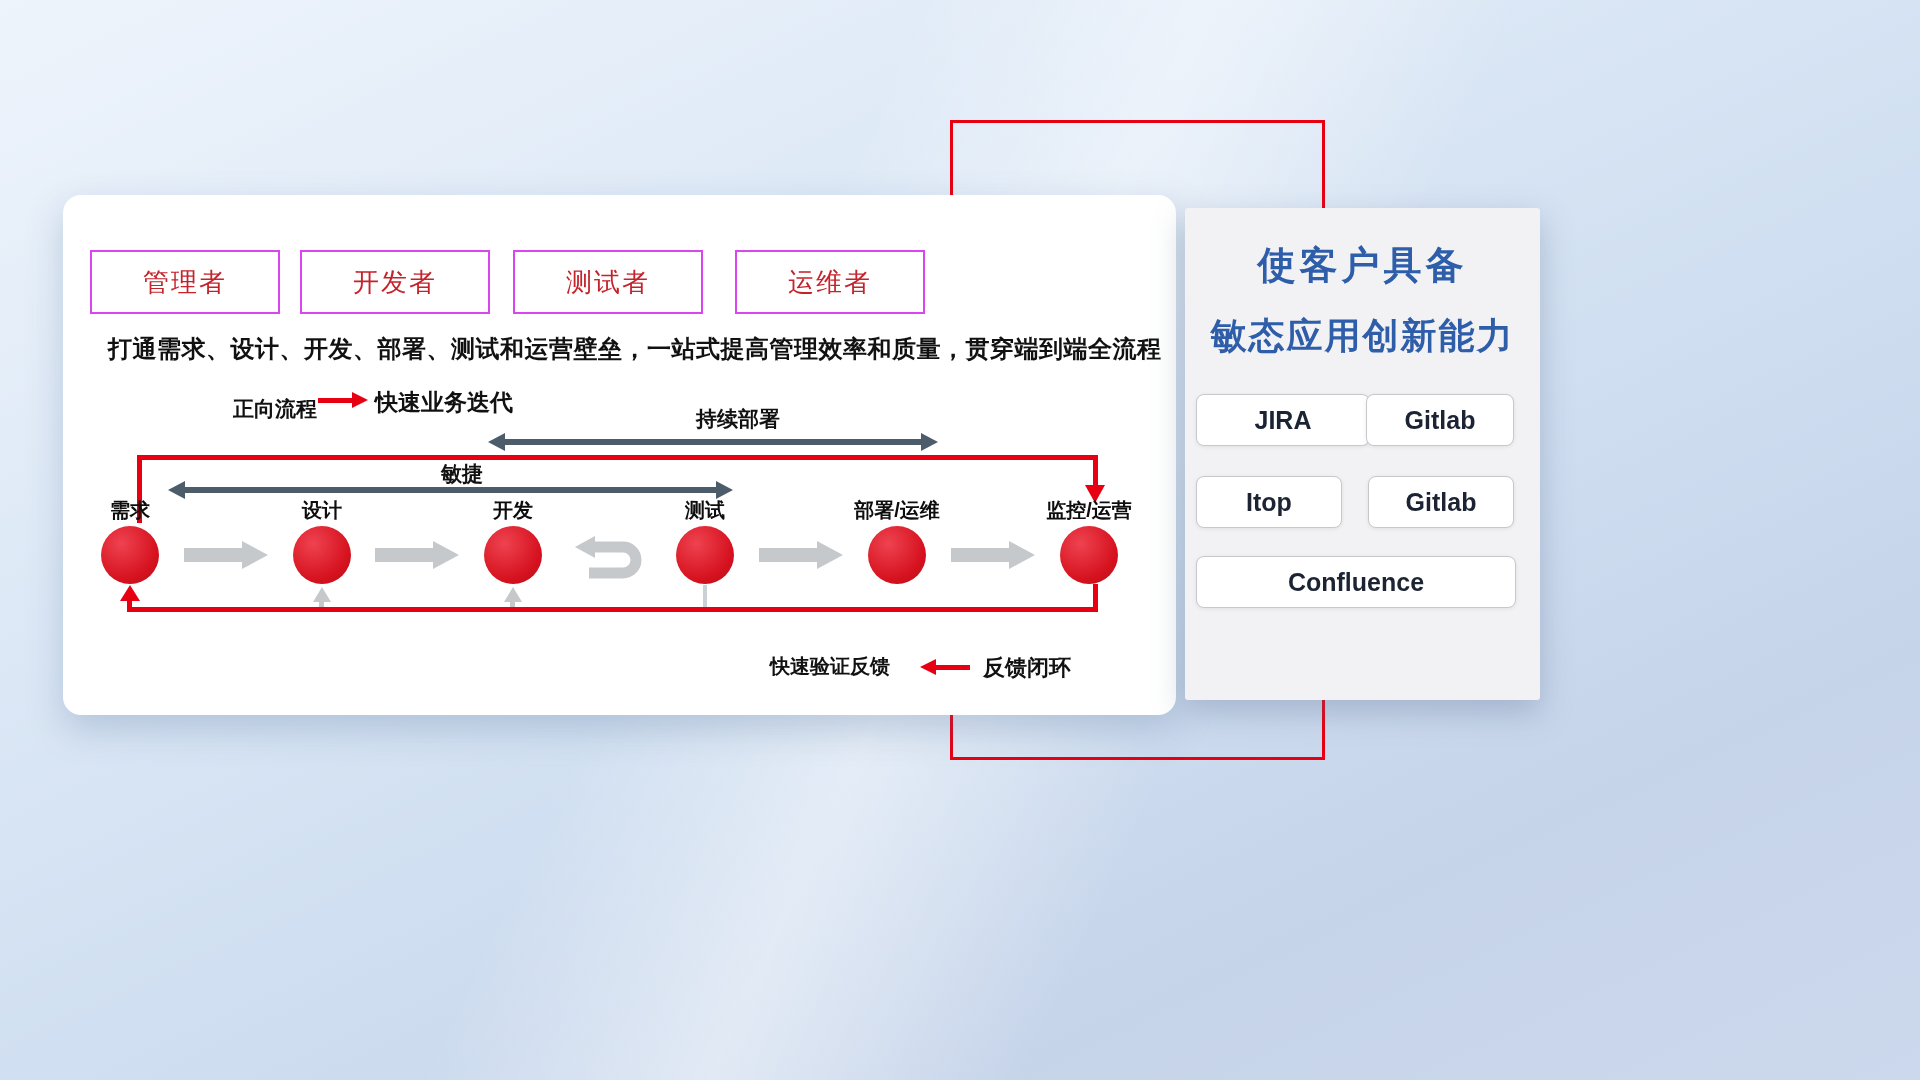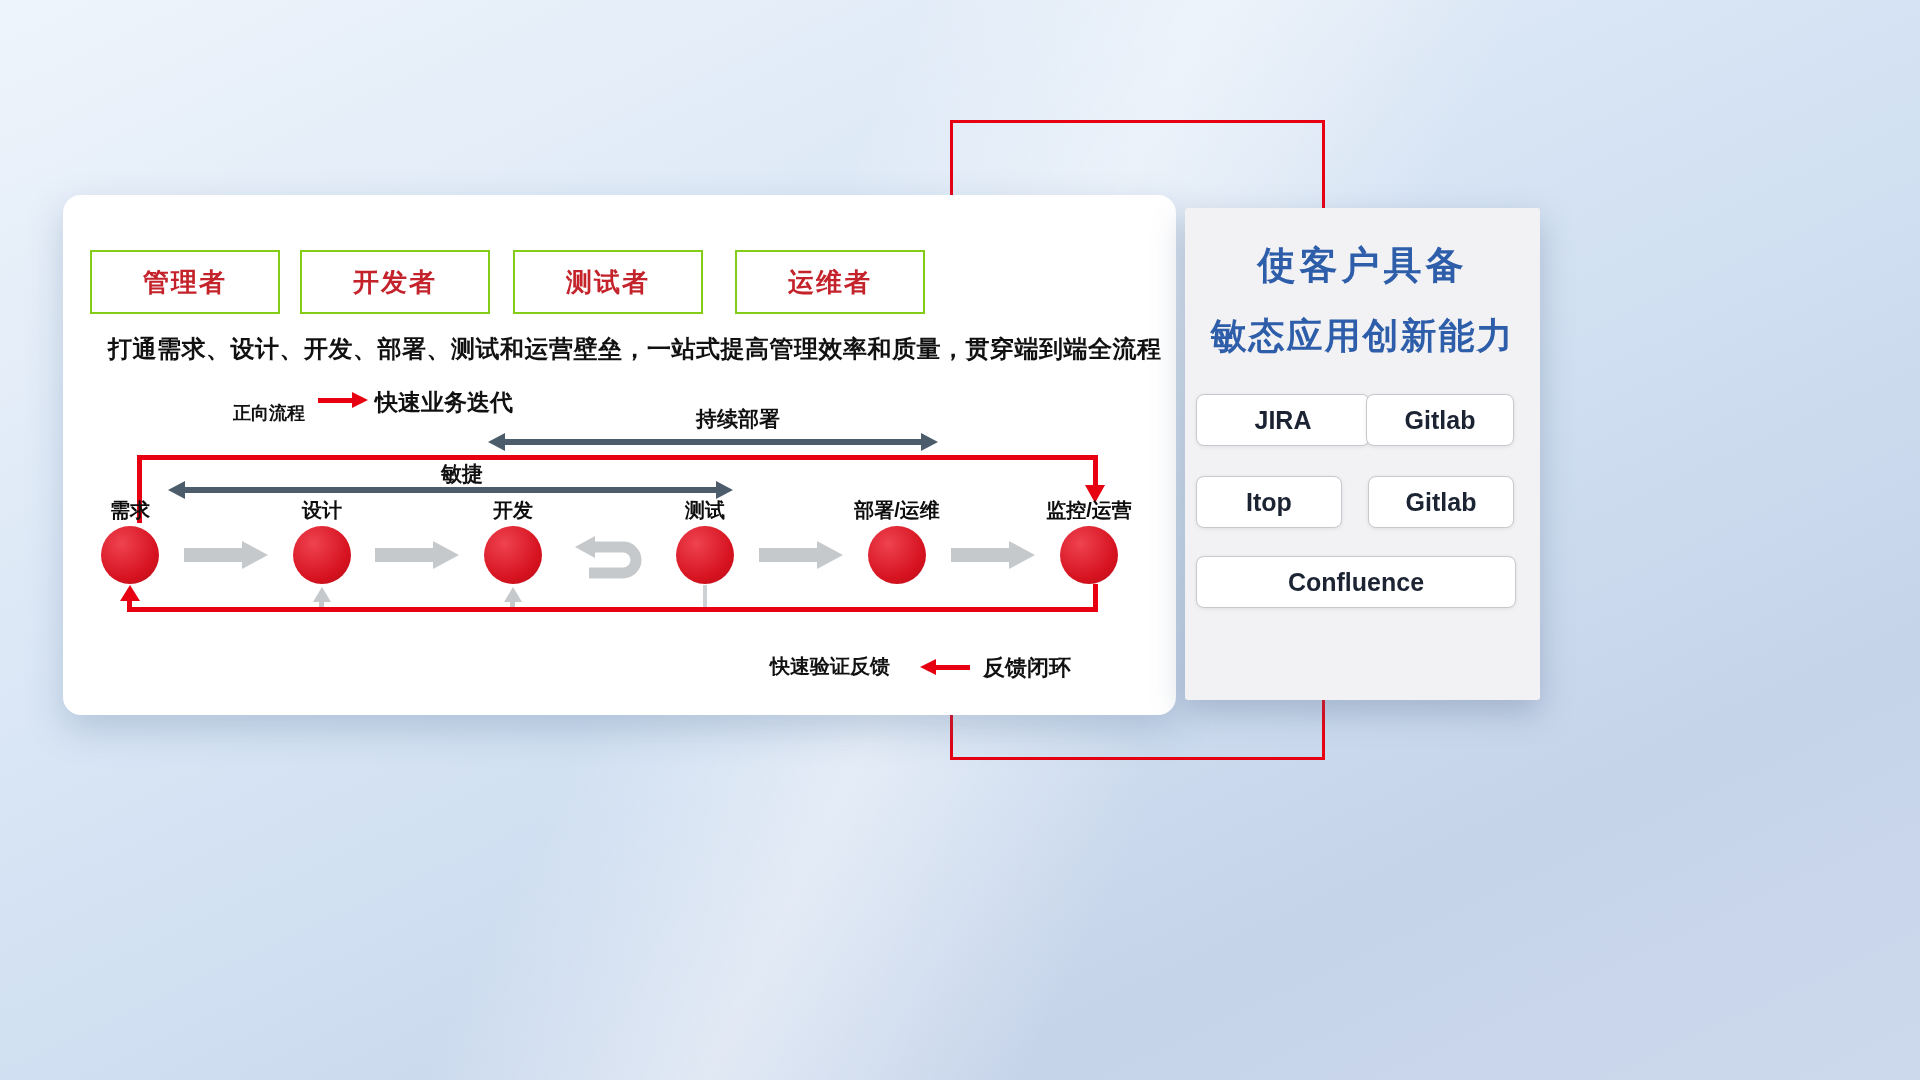--- a/index.html
+++ b/index.html
@@ -10,23 +10,23 @@
   .streak{ position:absolute; inset:0;
            background:linear-gradient(115deg,rgba(255,255,255,0) 38%,rgba(255,255,255,.45) 50%,rgba(255,255,255,0) 63%); }
 
   
   .red-frame{ left:950px; top:120px; width:375px; height:640px; border:3px solid #e60012; }
 
   
   .main-panel{ left:63px; top:195px; width:1113px; height:520px; background:#fff; border-radius:18px;
                box-shadow:0 14px 36px rgba(80,110,150,.28); }
 
-  .role-box{ position:absolute; top:55px; height:64px; background:#fff; border:2px solid #84cc16;
+  .role-box{ position:absolute; top:55px; height:64px; background:#fff; border:2px solid #d946ef;
              display:flex; align-items:center; justify-content:center;
-             font-size:26px; font-weight:bold; color:#c4232b; letter-spacing:2px; }
+             font-size:26px; font-weight:normal; color:#c4232b; letter-spacing:2px; }
 
   .subtitle{ position:absolute; left:45px; top:138px; font-size:24px; font-weight:bold; color:#111;
              letter-spacing:.5px; white-space:nowrap; }
 
   .lbl{ position:absolute; font-weight:bold; color:#111; white-space:nowrap; }
 
   
   .dbl-arrow{ position:absolute; height:20px; }
   .dbl-arrow .shaft{ position:absolute; left:15px; right:15px; top:7px; height:6px; background:#4d5c6b; }
   .dbl-arrow .head-l{ position:absolute; left:0; top:1px; width:0; height:0;
@@ -92,21 +92,21 @@
       </div>
     <div class="role-box" style="left:450px; width:190px;">
         <span>测试者</span>
       </div>
     <div class="role-box" style="left:672px; width:190px;">
         <span>运维者</span>
       </div>
 
     <div class="subtitle">打通需求、设计、开发、部署、测试和运营壁垒，一站式提高管理效率和质量，贯穿端到端全流程</div>
 
-    <div class="lbl" style="left:170px; top:206px; font-size:18px;">正向流程</div>
+    <div class="lbl" style="left:170px; top:200px; font-size:21px;">正向流程</div>
     <div class="red-arrow right" style="left:255px; top:197px; width:50px;">
       <div class="shaft"></div>
       <div class="head"></div>
     </div>
     <div class="lbl" style="left:312px; top:192px; font-size:23px;">快速业务迭代</div>
 
     <div class="lbl" style="left:557px; top:210px; width:160px; text-align:right; font-size:21px;">持续部署</div>
     <div class="dbl-arrow" style="left:425px; top:237px; width:450px;">
       <div class="head-l"></div>
       <div class="shaft"></div>

